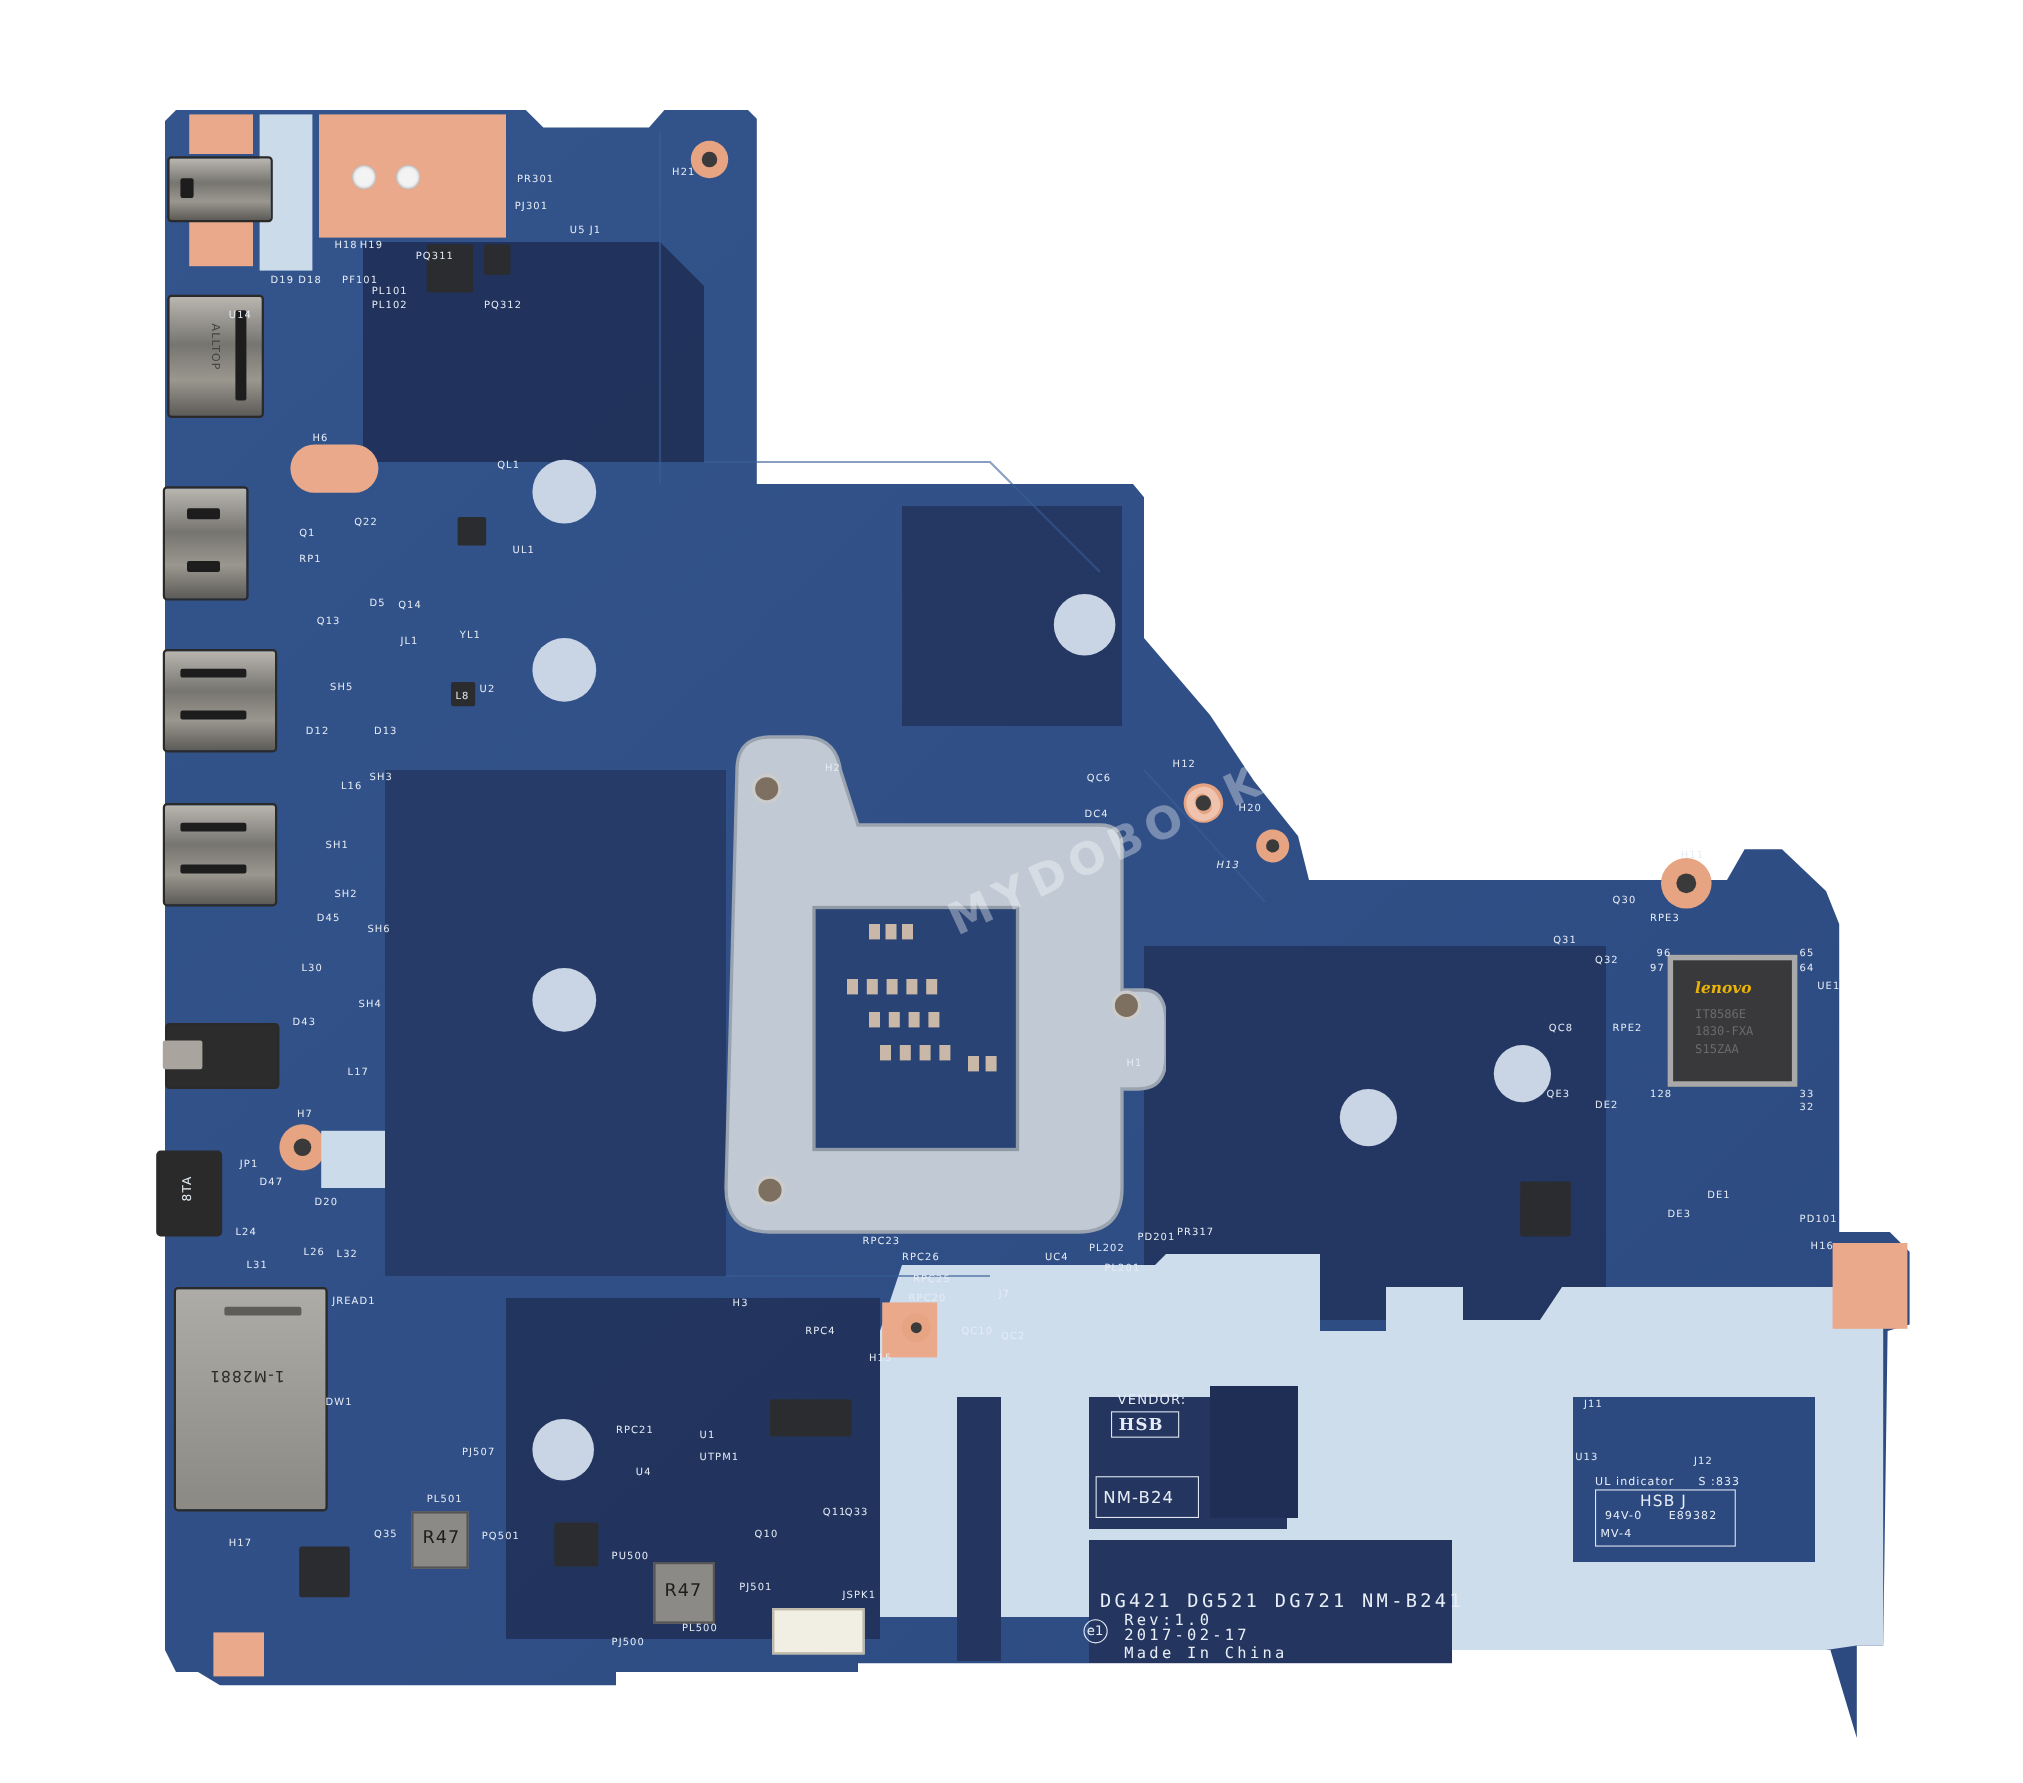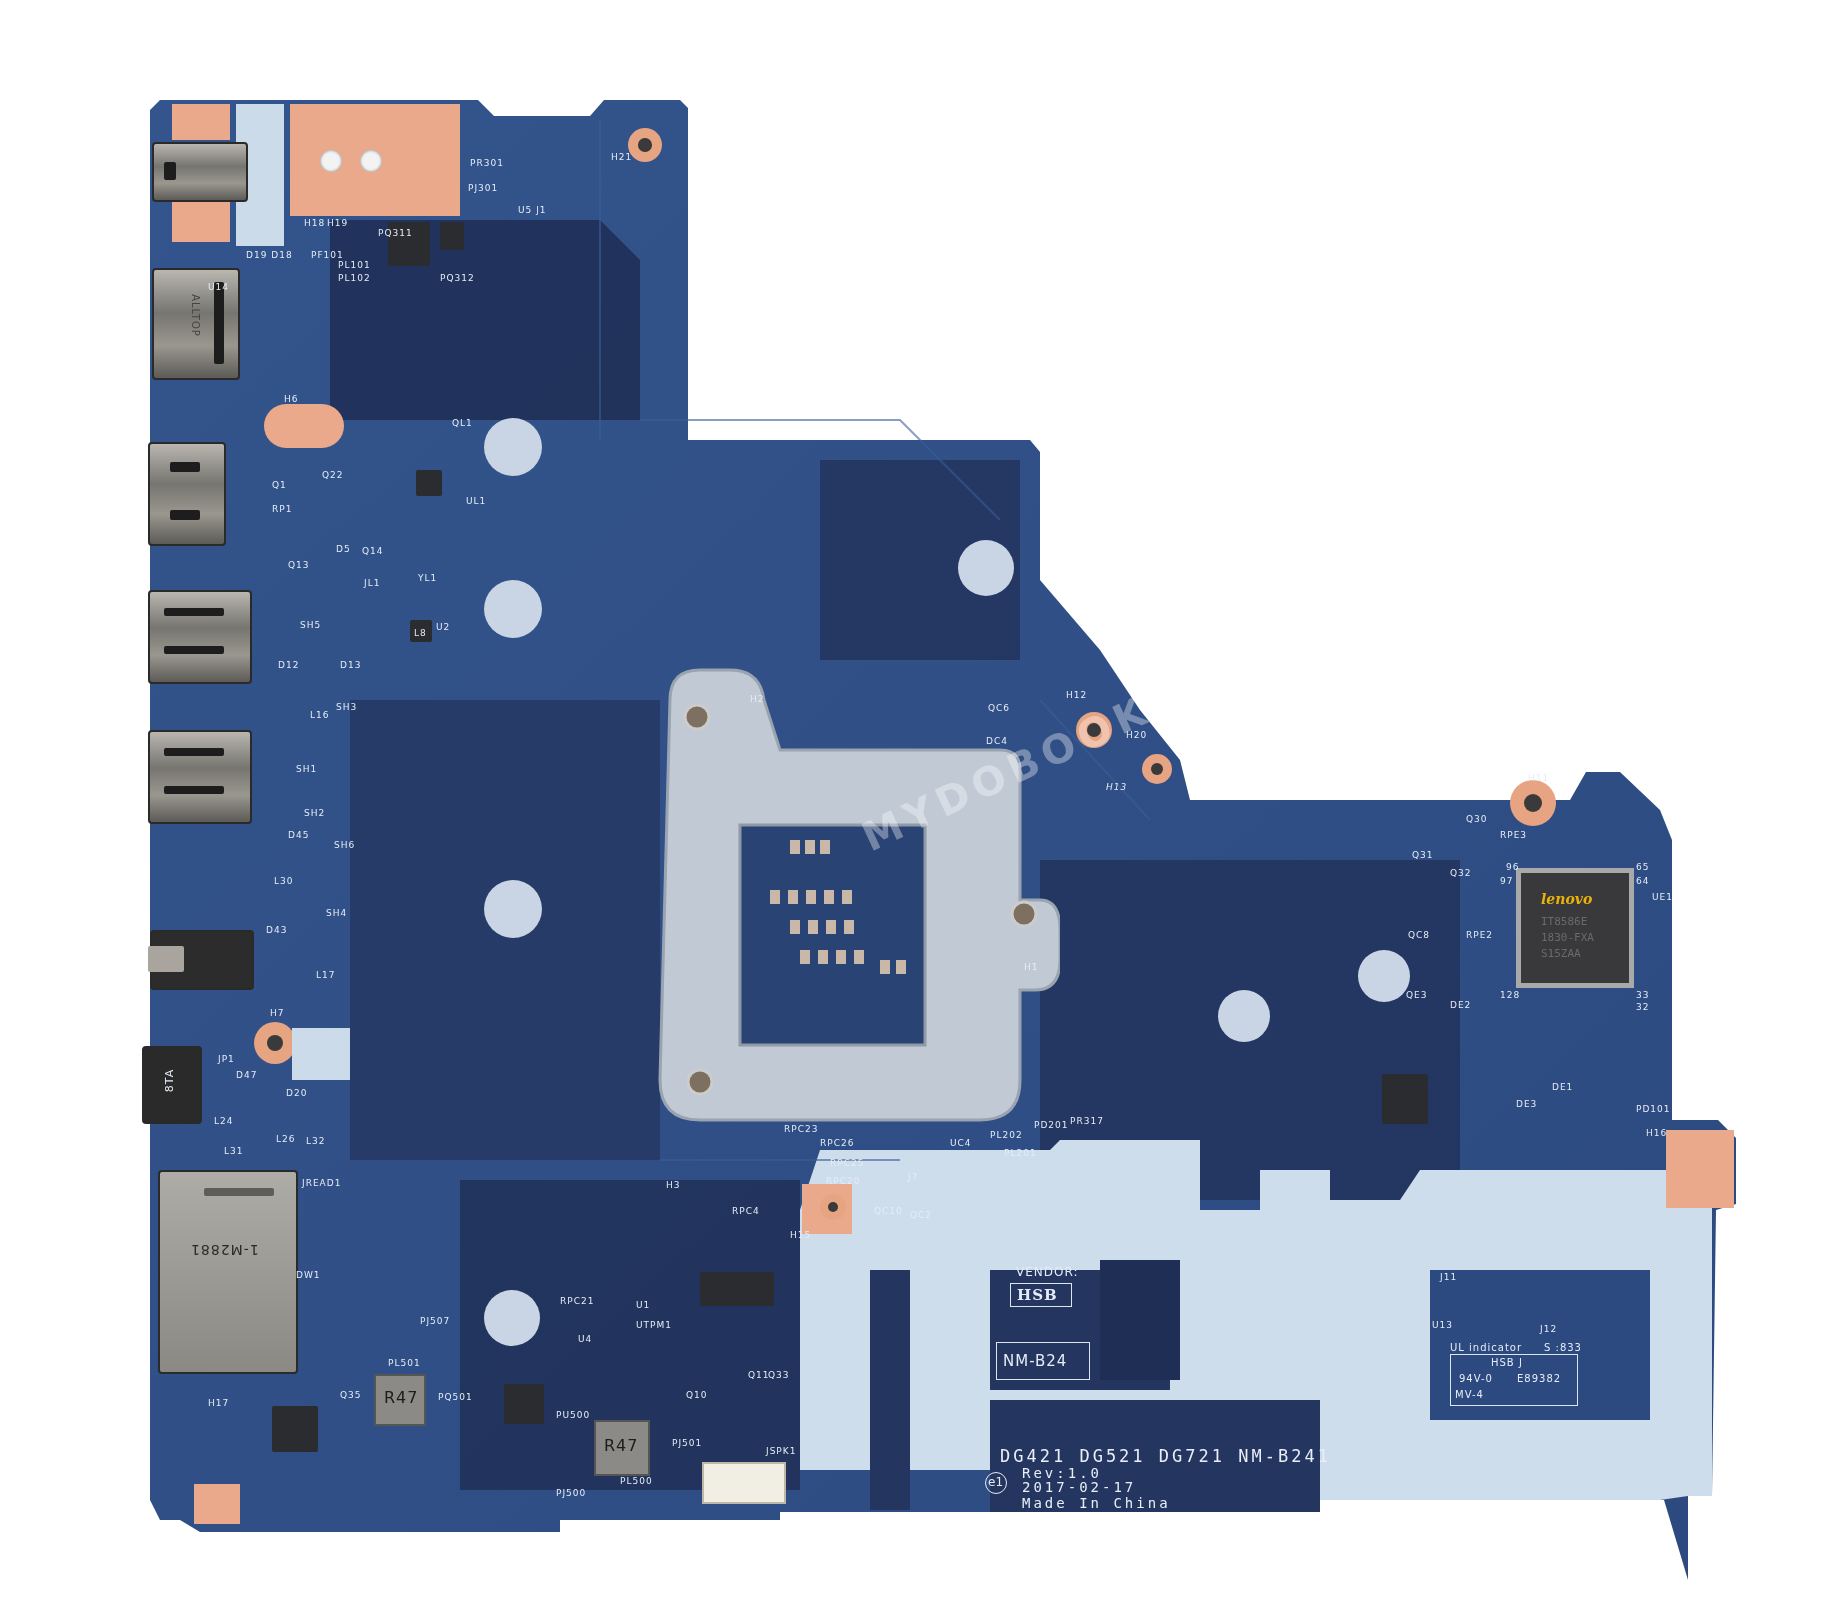--- a/index.html
+++ b/index.html
@@ -180,21 +180,21 @@
 <div class="box" style="left:1010px;top:1283px;width:60px;height:22px;">
   <span class="silk" style="left:6px;top:2px;font-size:15px;font-weight:bold;font-family:'DejaVu Serif',serif;">HSB</span>
 </div>
 <div class="box" style="left:996px;top:1342px;width:92px;height:36px;">
   <span class="silk" style="left:6px;top:9px;font-size:15px;">NM-B24</span>
 </div>
 
 <span class="silk" style="left:1450px;top:1342px;font-size:10px;">UL indicator</span>
 <span class="silk" style="left:1544px;top:1342px;font-size:10px;">S :833</span>
 <div class="box" style="left:1450px;top:1354px;width:126px;height:50px;">
-  <span class="silk" style="left:40px;top:2px;font-size:10px;text-align:center;">HSB J</span>
+  <span class="silk" style="left:40px;top:2px;font-size:14px;text-align:center;">HSB J</span>
   <span class="silk" style="left:8px;top:18px;font-size:10px;">94V-0</span>
   <span class="silk" style="left:66px;top:18px;font-size:10px;">E89382</span>
   <span class="silk" style="left:4px;top:34px;font-size:10px;">MV-4</span>
 </div>
 
 <div class="silk-lg" style="left:1000px;top:1448px;">DG421  DG521  DG721  NM-B241</div>
 <div class="abs" style="left:985px;top:1472px;width:20px;height:20px;border:1.5px solid #e6ecf5;border-radius:50%;">
   <span class="silk" style="left:2px;top:2px;font-size:12px;letter-spacing:0;">e1</span>
 </div>
 <div class="silk-lg" style="left:1022px;top:1466px;font-size:14px;line-height:14px;">Rev:1.0</div>

